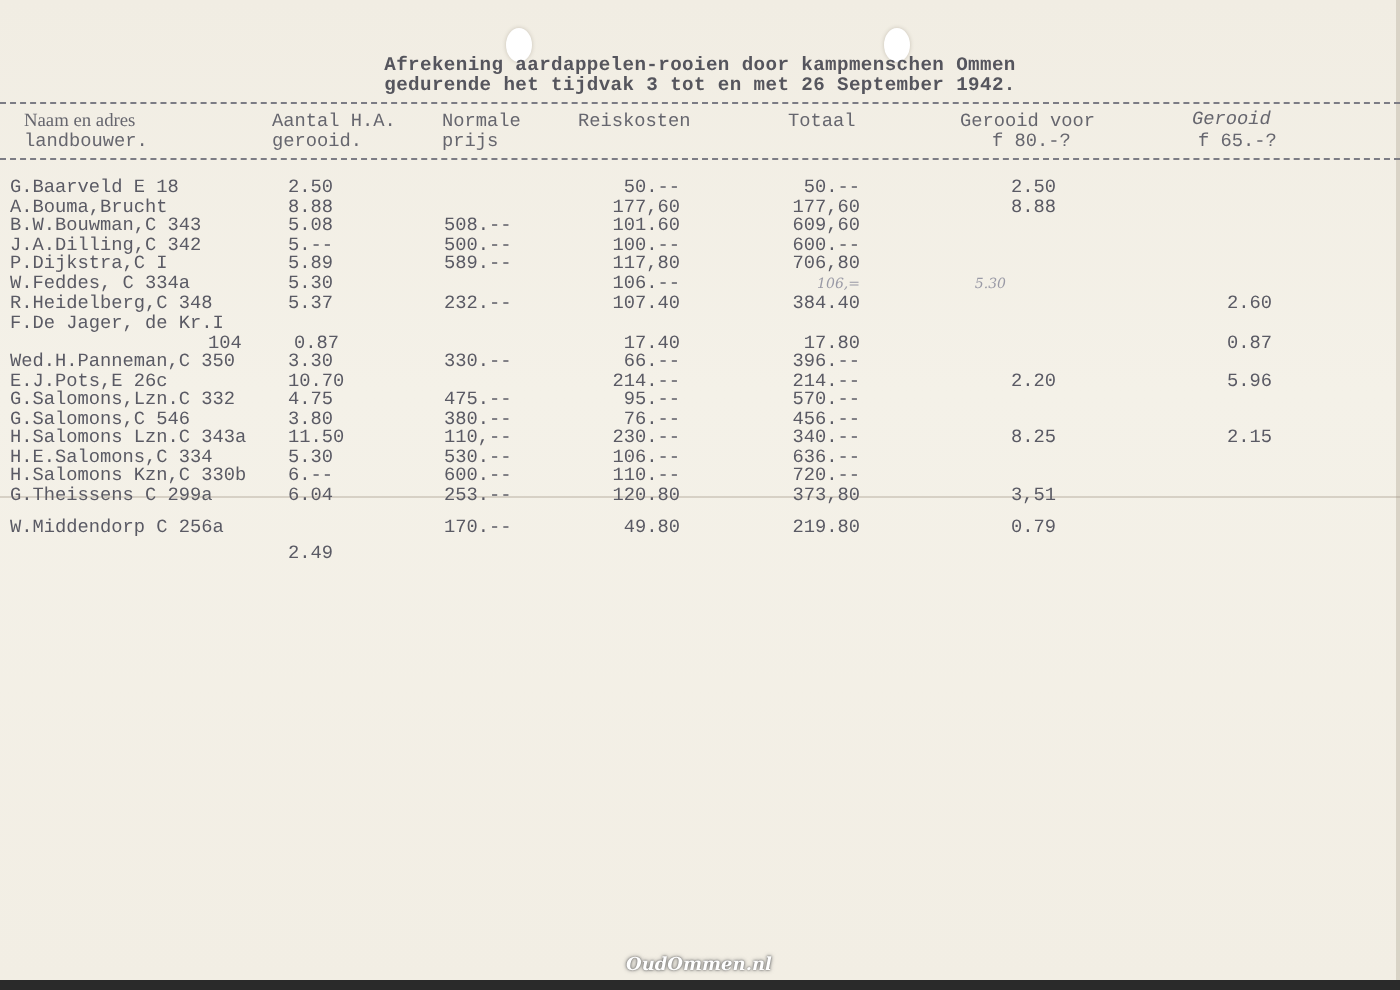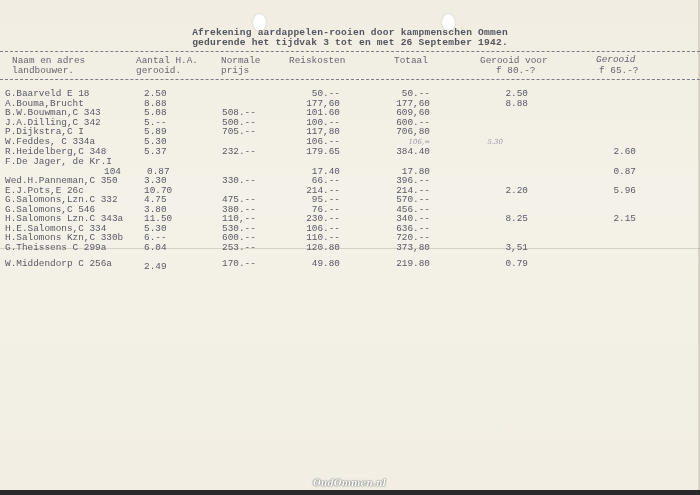--- a/index.html
+++ b/index.html
@@ -56,21 +56,21 @@
 
 <div class="punch" style="left:253px;top:14px;"></div>
 <div class="punch" style="left:442px;top:14px;"></div>
 
 <div class="title" style="top:27px;">Afrekening aardappelen-rooien door kampmenschen Ommen</div>
 <div class="title" style="top:37px;">gedurende het tijdvak 3 tot en met 26 September 1942.</div>
 
 <div class="rule" style="top:51px;"></div>
 
 <div>
-  <div class="hdr" style="left:12px;top:56px;">Naam en adres</div>
+  <div class="hdr" style="left:12px;top:56px;font-family:Liberation Serif, serif;">Naam en adres</div>
   <div class="hdr" style="left:12px;top:66px;">landbouwer.</div>
   <div class="hdr" style="left:136px;top:56px;">Aantal H.A.</div>
   <div class="hdr" style="left:136px;top:66px;">gerooid.</div>
   <div class="hdr" style="left:221px;top:56px;">Normale</div>
   <div class="hdr" style="left:221px;top:66px;">prijs</div>
   <div class="hdr" style="left:289px;top:56px;">Reiskosten</div>
   <div class="hdr" style="left:394px;top:56px;text-align:center;">Totaal</div>
   <div class="hdr" style="left:480px;top:56px;">Gerooid voor</div>
   <div class="hdr" style="left:496px;top:66px;">f 80.-?</div>
   <div class="hdr" style="left:596px;top:55px;font-style:italic;">Gerooid</div>
@@ -106,36 +106,36 @@
     <div>
       <div class="cell" style="top: 118px; left: 5px;">J.A.Dilling,C 342</div>
       <div class="cell" style="top: 118px; left: 144px;">5.--</div>
       <div class="cell" style="top: 118px; left: 222px;">500.--</div>
       <div class="cell r" style="top: 118px; left: 260px; width: 80px;">100.--</div>
       <div class="cell r" style="top: 118px; left: 350px; width: 80px;">600.--</div>
     </div>
     <div>
       <div class="cell" style="top: 127px; left: 5px;">P.Dijkstra,C I</div>
       <div class="cell" style="top: 127px; left: 144px;">5.89</div>
-      <div class="cell" style="top: 127px; left: 222px;">705.--</div>
+      <div class="cell" style="top: 127px; left: 222px;">589.--</div>
       <div class="cell r" style="top: 127px; left: 260px; width: 80px;">117,80</div>
       <div class="cell r" style="top: 127px; left: 350px; width: 80px;">706,80</div>
     </div>
     <div>
       <div class="cell" style="top: 137px; left: 5px;">W.Feddes, C 334a</div>
       <div class="cell" style="top: 137px; left: 144px;">5.30</div>
       <div class="cell r" style="top: 137px; left: 260px; width: 80px;">106.--</div>
       <div class="cell r hand" style="top: 137px; left: 350px; width: 80px;">106,=</div>
       <div class="cell r hand" style="top: 137px; left: 423px; width: 80px;">5.30</div>
     </div>
     <div>
       <div class="cell" style="top: 147px; left: 5px;">R.Heidelberg,C 348</div>
       <div class="cell" style="top: 147px; left: 144px;">5.37</div>
       <div class="cell" style="top: 147px; left: 222px;">232.--</div>
-      <div class="cell r" style="top: 147px; left: 260px; width: 80px;">179.65</div>
+      <div class="cell r" style="top: 147px; left: 260px; width: 80px;">107.40</div>
       <div class="cell r" style="top: 147px; left: 350px; width: 80px;">384.40</div>
       <div class="cell r" style="top: 147px; left: 556px; width: 80px;">2.60</div>
     </div>
     <div>
       <div class="cell" style="top: 157px; left: 5px;">F.De Jager, de Kr.I</div>
     </div>
     <div>
       <div class="cell" style="top: 167px; left: 104px;">104</div>
       <div class="cell" style="top: 167px; left: 147px;">0.87</div>
       <div class="cell r" style="top: 167px; left: 260px; width: 80px;">17.40</div>
@@ -197,21 +197,21 @@
     <div>
       <div class="cell" style="top: 243px; left: 5px;">G.Theissens C 299a</div>
       <div class="cell" style="top: 243px; left: 144px;">6.04</div>
       <div class="cell" style="top: 243px; left: 222px;">253.--</div>
       <div class="cell r" style="top: 243px; left: 260px; width: 80px;">120.80</div>
       <div class="cell r" style="top: 243px; left: 350px; width: 80px;">373,80</div>
       <div class="cell r" style="top: 243px; left: 448px; width: 80px;">3,51</div>
     </div>
     <div>
       <div class="cell" style="top: 259px; left: 5px;">W.Middendorp C 256a</div>
-      <div class="cell" style="top: 262px; left: 144px;">2.49</div>
+      <div class="cell" style="top: 272px; left: 144px;">2.49</div>
       <div class="cell" style="top: 259px; left: 222px;">170.--</div>
       <div class="cell r" style="top: 259px; left: 260px; width: 80px;">49.80</div>
       <div class="cell r" style="top: 259px; left: 350px; width: 80px;">219.80</div>
       <div class="cell r" style="top: 259px; left: 448px; width: 80px;">0.79</div>
     </div>
   </div>
 
 <div class="watermark">OudOmmen.nl</div>
 
 </body></html>

